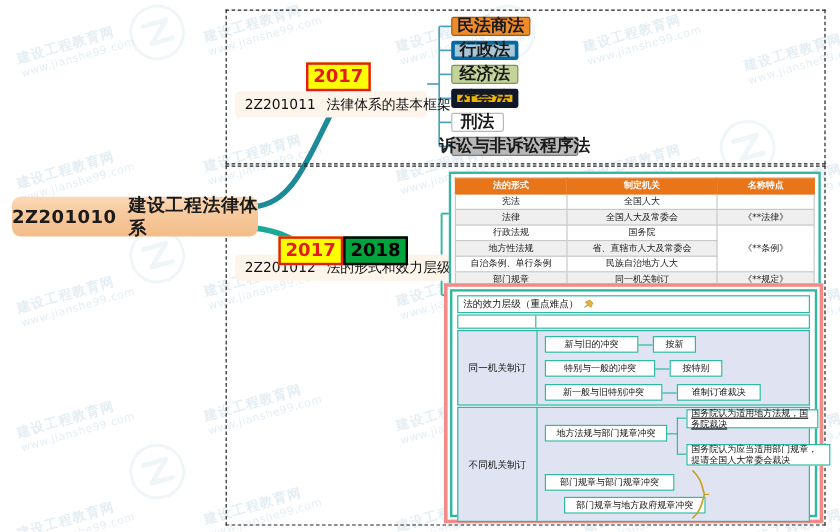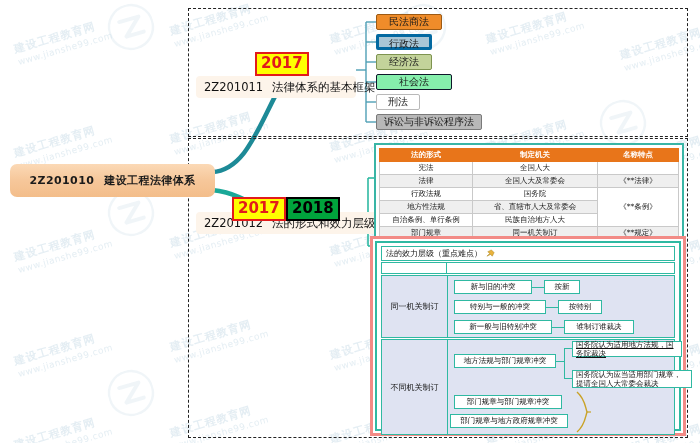--- a/index.html
+++ b/index.html
@@ -24,21 +24,21 @@
   .dashbox{
     position:absolute;border:1px dashed #222;z-index:2;background:transparent;
   }
 
   
   .root-node{
     position:absolute;left:10px;top:164px;width:205px;height:33px;
     background:linear-gradient(180deg,#fbd9b6 0%,#f6c79a 50%,#f3bd8a 100%);
     border-radius:7px;z-index:5;
     display:flex;align-items:center;justify-content:center;
-    font-size:11px;font-weight:bold;color:#1b1b1b;letter-spacing:.4px;
+    font-size:15px;font-weight:bold;color:#1b1b1b;letter-spacing:.4px;
   }
   .root-node .code{margin-right:10px;}
 
   
   .branch-node{
     position:absolute;background:#fdf4ea;border-radius:4px;z-index:5;
     display:flex;align-items:center;
     font-size:11.5px;color:#111;white-space:nowrap;
   }
   .branch-node .code{margin:0 9px 0 8px;font-family:"DejaVu Sans",sans-serif;}
@@ -47,22 +47,22 @@
   .badge{
     position:absolute;z-index:7;font-weight:bold;font-size:15px;
     line-height:1;padding:2px 4px 3px;letter-spacing:0px;
   }
   .badge-2017{background:#ffff00;color:#e21b1b;border:2px solid #e21b1b;}
   .badge-2018{background:#00a43c;color:#000000;border:2px solid #000000;}
 
   
   .law-box{
     position:absolute;z-index:5;height:16px;border-radius:2px;
-    display:flex;align-items:flex-start;justify-content:center;
-    font-size:10px;font-weight:normal;color:#1a1a1a;white-space:nowrap;
+    display:flex;align-items:center;justify-content:center;
+    font-size:14px;font-weight:bold;color:#1a1a1a;white-space:nowrap;
     padding:0 6px;box-sizing:border-box;
   }
 
   
   .table-wrap{
     position:absolute;left:374px;top:143px;width:310px;z-index:5;
     border:2px solid #39b5a6;background:#ffffff;padding:3px;box-sizing:border-box;
   }
   table.lawtable{border-collapse:collapse;width:100%;table-layout:fixed;}
   table.lawtable th,table.lawtable td{
@@ -311,21 +311,21 @@
 
 <div class="law-box" style="left:376px;top:14px;width:66px;background:#ef8c2a;border:1px solid #9c5a14;">
   <span>民法商法</span>
 </div>
 <div class="law-box" style="left:376px;top:34px;width:56px;background:#a9c6d6;border:3px solid #0369a1;">
   <span>行政法</span>
 </div>
 <div class="law-box" style="left:376px;top:54px;width:56px;background:#c3d39a;border:1px solid #7e9350;">
   <span>经济法</span>
 </div>
-<div class="law-box" style="left:376px;top:74px;width:76px;background:#86efac;border:1px solid #0f172a;">
+<div class="law-box" style="left:376px;top:74px;width:56px;background:#eab308;border:5px solid #0f172a;">
   <span>社会法</span>
 </div>
 <div class="law-box" style="left:376px;top:94px;width:44px;background:#ffffff;border:1px solid #b9b9b9;">
   <span>刑法</span>
 </div>
 <div class="law-box" style="left:376px;top:114px;width:106px;background:#b8b8b8;border:1px solid #7a7a7a;">
   <span>诉讼与非诉讼程序法</span>
 </div>
 
 <div class="branch-node" style="left:196px;top:212px;width:184px;height:22px;">
@@ -440,21 +440,21 @@
       <div class="leaf ml" style="left:190px;top:1px;width:110px;height:16px;text-decoration:underline;">
         <span>国务院认为适用地方法规，国务院裁决</span>
       </div>
       <div class="leaf ml" style="left:190px;top:30px;width:120px;height:18px;">
         <span>国务院认为应当适用部门规章，提请全国人大常委会裁决</span>
       </div>
 
       <div class="leaf" style="left:72px;top:55px;width:108px;height:14px;">
         <span>部门规章与部门规章冲突</span>
       </div>
-      <div class="leaf" style="left:68px;top:74px;width:118px;height:14px;">
+      <div class="leaf" style="left:88px;top:74px;width:118px;height:14px;">
         <span>部门规章与地方政府规章冲突</span>
       </div>
 
       <svg class="brace" style="left:192px;top:50px;" width="18" height="44" viewBox="0 0 18 44">
         <path d="M3 2 C11 9, 11 16, 13 22 C11 28, 11 35, 3 42" fill="none" stroke="#c9a227" stroke-width="1.4"></path>
         <path d="M13 22 L17 22" stroke="#c9a227" stroke-width="1.2"></path>
       </svg>
 
     </div>
 

